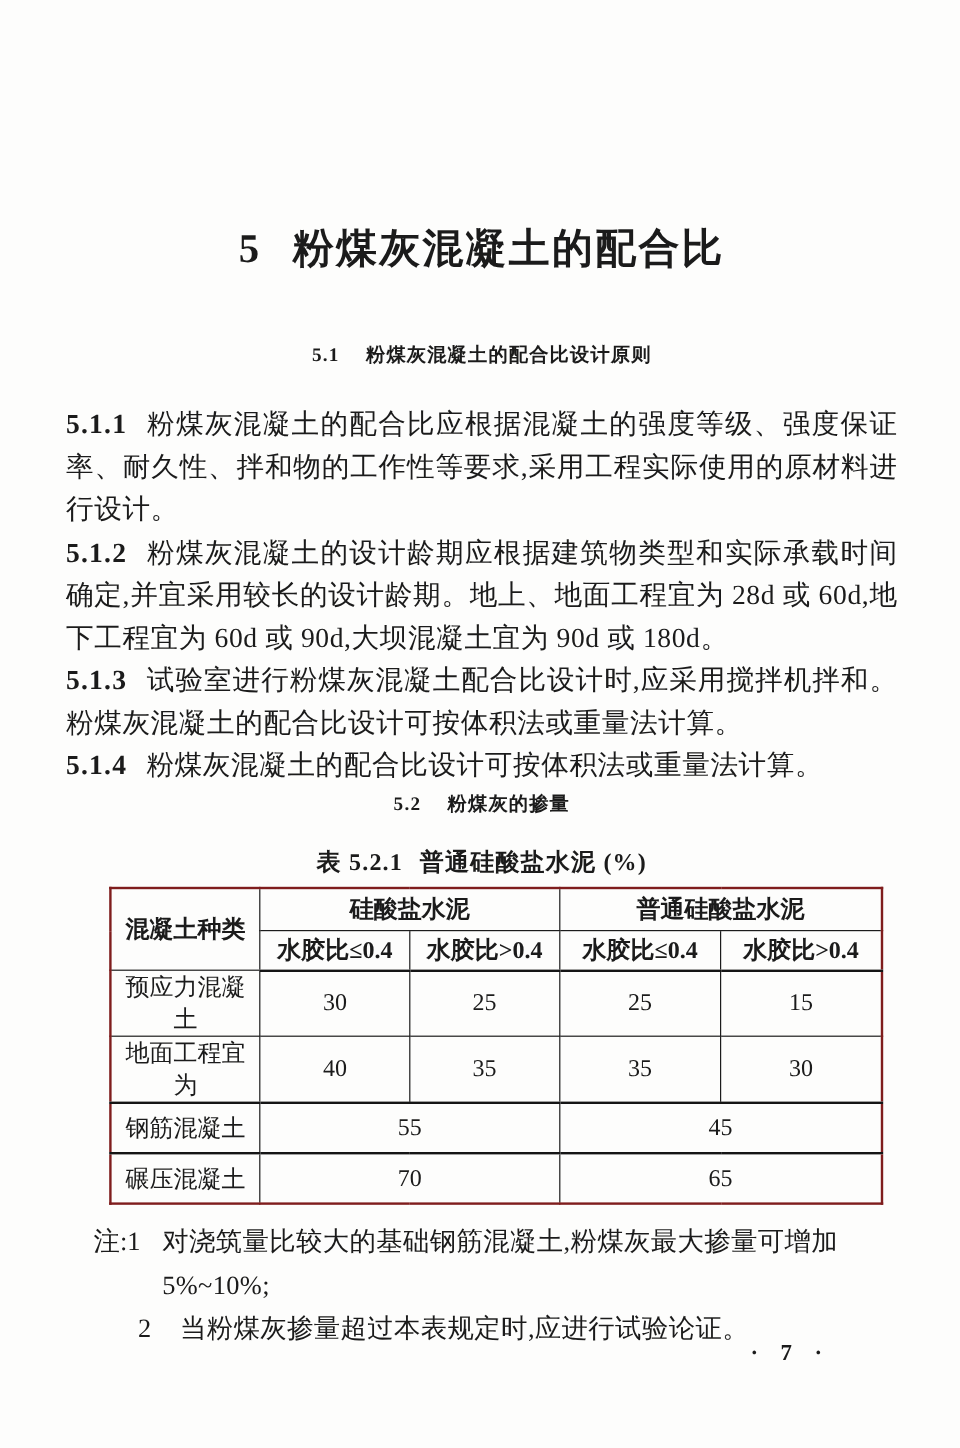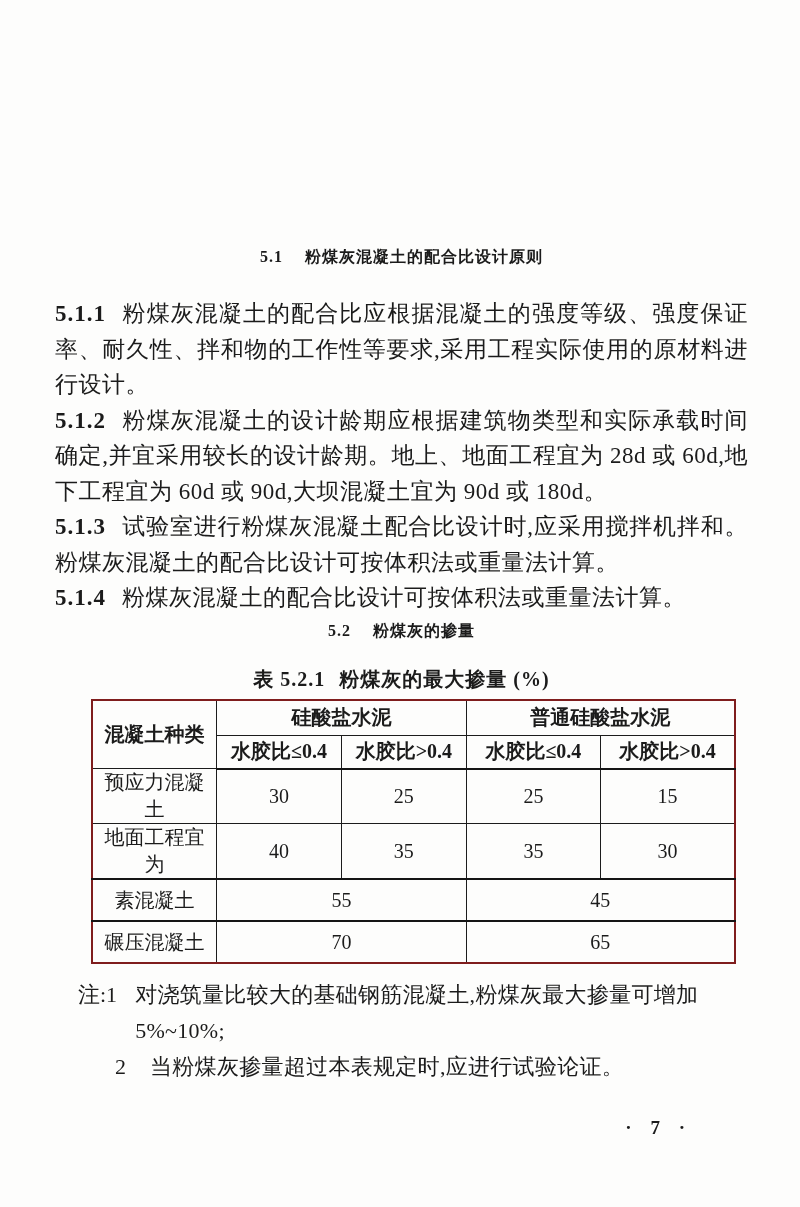--- a/index.html
+++ b/index.html
@@ -100,20 +100,23 @@
     letter-spacing: 7px;
     white-space: nowrap;
   }
 </style>
 </head>
 <body>
 
 <div class="page">
   <div class="content">
 
+    <h1 class="chapter">
+      <span class="chapter-num">5</span><span>粉煤灰混凝土的配合比</span>
+    </h1>
 
     <h2 class="section-heading" id="sec51">
       <span class="sec-num">5.1</span><span>粉煤灰混凝土的配合比设计原则</span>
     </h2>
 
     <p class="clause">
       <span class="clause-num">5.1.1</span><span class="clause-text">粉煤灰混凝土的配合比应根据混凝土的强度等级、强度保证率、耐久性、拌和物的工作性等要求,采用工程实际使用的原材料进行设计。</span>
     </p>
     <p class="clause">
       <span class="clause-num">5.1.2</span><span class="clause-text">粉煤灰混凝土的设计龄期应根据建筑物类型和实际承载时间确定,并宜采用较长的设计龄期。地上、地面工程宜为 28d 或 60d,地下工程宜为 60d 或 90d,大坝混凝土宜为 90d 或 180d。</span>
@@ -124,21 +127,21 @@
     <p class="clause">
       <span class="clause-num">5.1.4</span><span class="clause-text">粉煤灰混凝土的配合比设计可按体积法或重量法计算。</span>
     </p>
 
     <h2 class="section-heading" id="sec52">
       <span class="sec-num">5.2</span><span>粉煤灰的掺量</span>
     </h2>
 
 
     <div class="table-caption">
-      <span class="caption-label">表 5.2.1</span><span>粉煤灰的最大掺量 (%)</span>
+      <span class="caption-label">表 5.2.1</span><span>普通硅酸盐水泥 (%)</span>
     </div>
 
     <table class="dosage-table">
       <colgroup>
         <col style="width:19.4%">
         <col style="width:19.4%">
         <col style="width:19.4%">
         <col style="width:20.9%">
         <col style="width:20.9%">
       </colgroup>
@@ -162,21 +165,21 @@
           <td>15</td>
         </tr>
         <tr class="body-row">
           <td>地面工程宜为</td>
           <td>40</td>
           <td>35</td>
           <td>35</td>
           <td>30</td>
         </tr>
         <tr class="merged-row thick-top">
-          <td>素混凝土</td>
+          <td>钢筋混凝土</td>
           <td colspan="2">55</td>
           <td colspan="2">45</td>
         </tr>
         <tr class="merged-row thick-top">
           <td>碾压混凝土</td>
           <td colspan="2">70</td>
           <td colspan="2">65</td>
         </tr>
       </tbody>
     </table>

